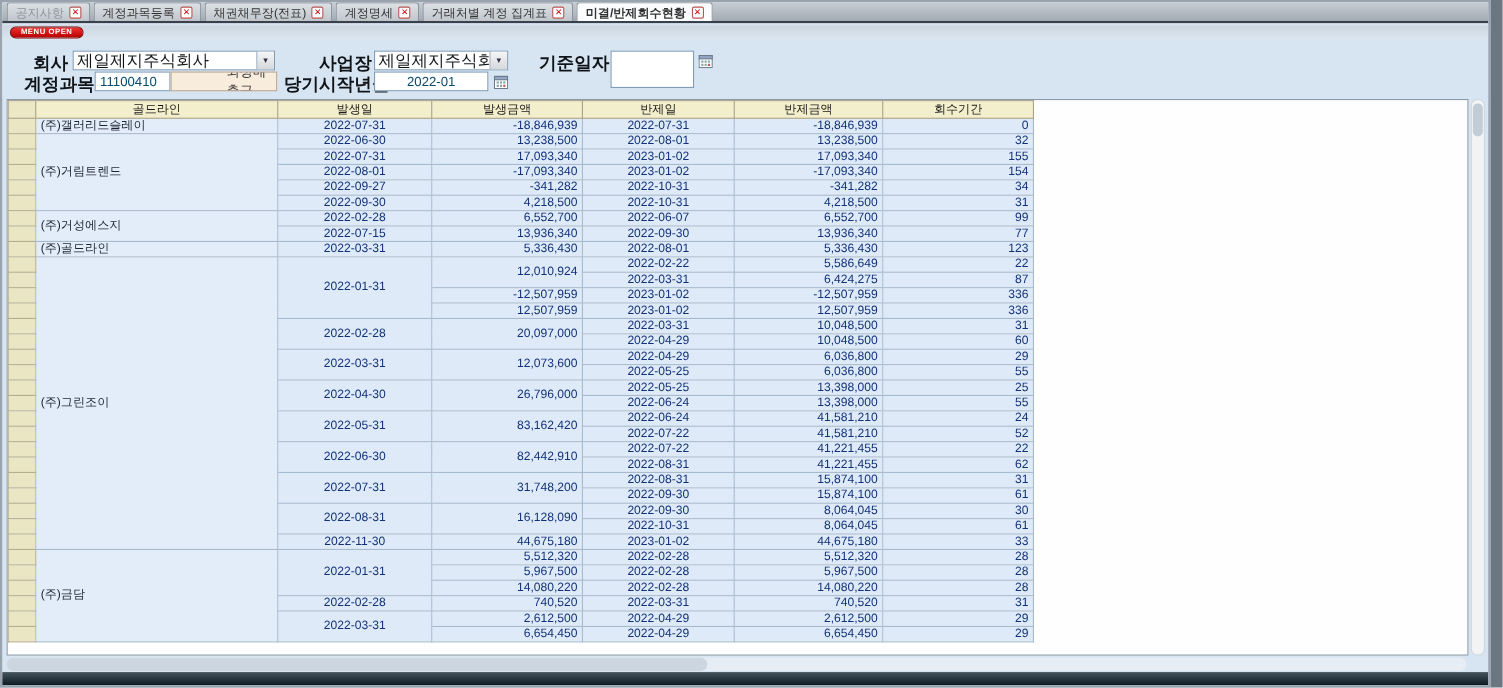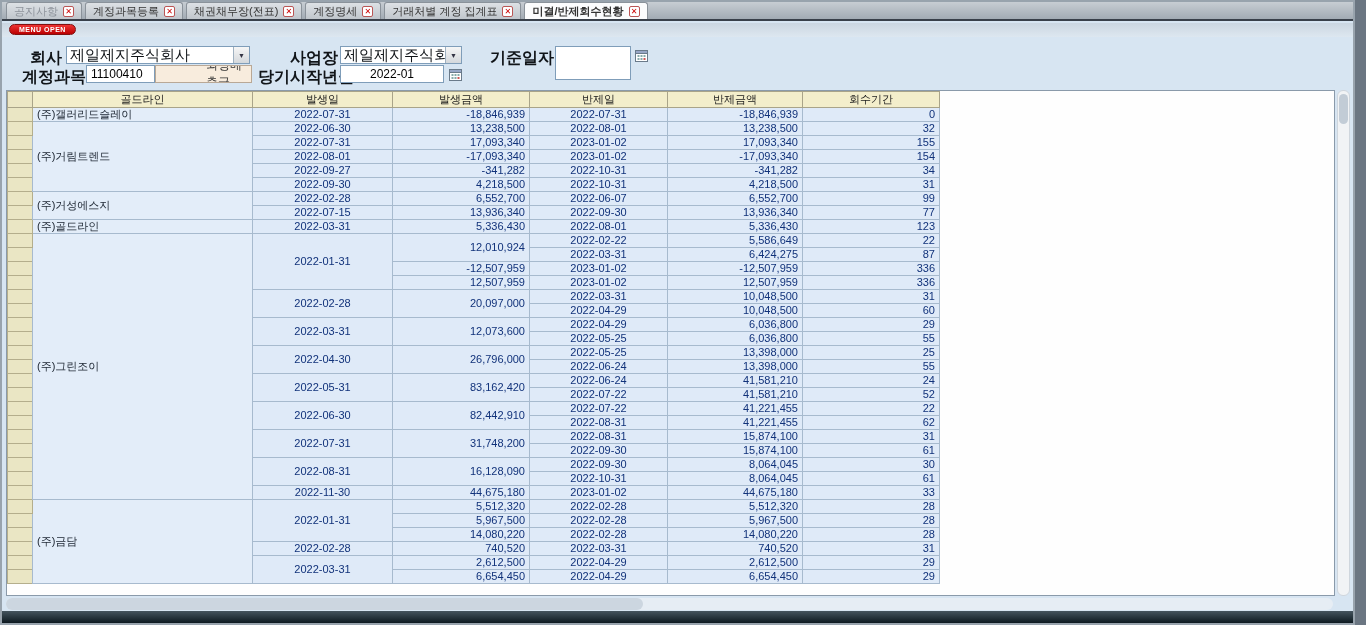--- a/index.html
+++ b/index.html
@@ -32,21 +32,21 @@
   .flabel { position:absolute; top:2px; font-size:16px; font-weight:bold; color:#101418;
             text-align:right; white-space:nowrap; }
   .selectbox { position:absolute; top:0; height:18px; background:#fff; border:1px solid #7f9db9;
                display:flex; align-items:center; }
   .sel-text { flex:1; font-size:15px; color:#101418; padding-left:3px; overflow:hidden; white-space:nowrap; }
   .sel-arrow { width:16px; height:16px; margin-right:0; background:linear-gradient(#f6f6f6,#d4d8dc);
                border-left:1px solid #9fb0c0; font-size:7px; color:#334; display:flex;
                align-items:center; justify-content:center; }
   .inputbox { position:absolute; top:0; height:18px; background:#fff; border:1px solid #7f9db9;
               display:flex; align-items:center; overflow:hidden; }
-  .inputbox .in-text { font-size:12px; color:#000000; padding:0 4px; width:100%; }
+  .inputbox .in-text { font-size:12px; color:#0c4a6e; padding:0 4px; width:100%; }
   .inputbox.center .in-text { text-align:center; }
   .inputbox.readonly { background:#f8ecdd; border-color:#b9a896; }
   .inputbox.readonly .in-text { color:#333;margin-left:46px; }
   .date-input { padding:16px; }
   .selected-text { display:block; width:100%; height:100%; background:#2a53c4; color:#fff;
                    font-size:11px; font-weight:bold; text-align:center; line-height:14px; }
   .cal-btn { position:absolute; top:2px; width:15px; height:14px; display:inline-flex;
              align-items:center; justify-content:center; cursor:pointer; }
 
   

